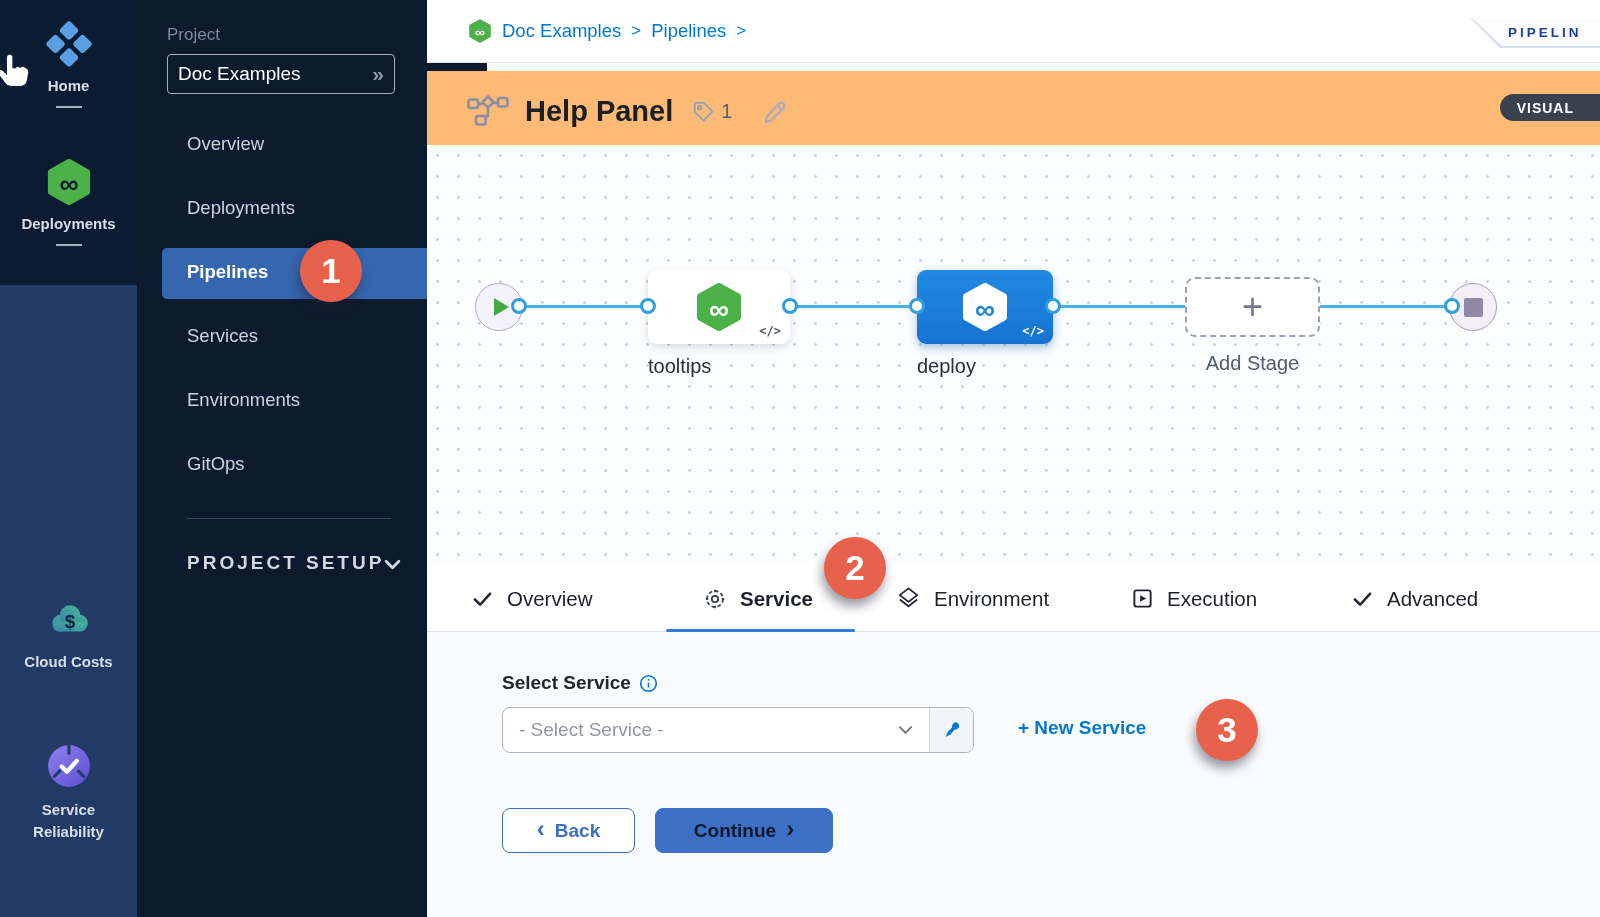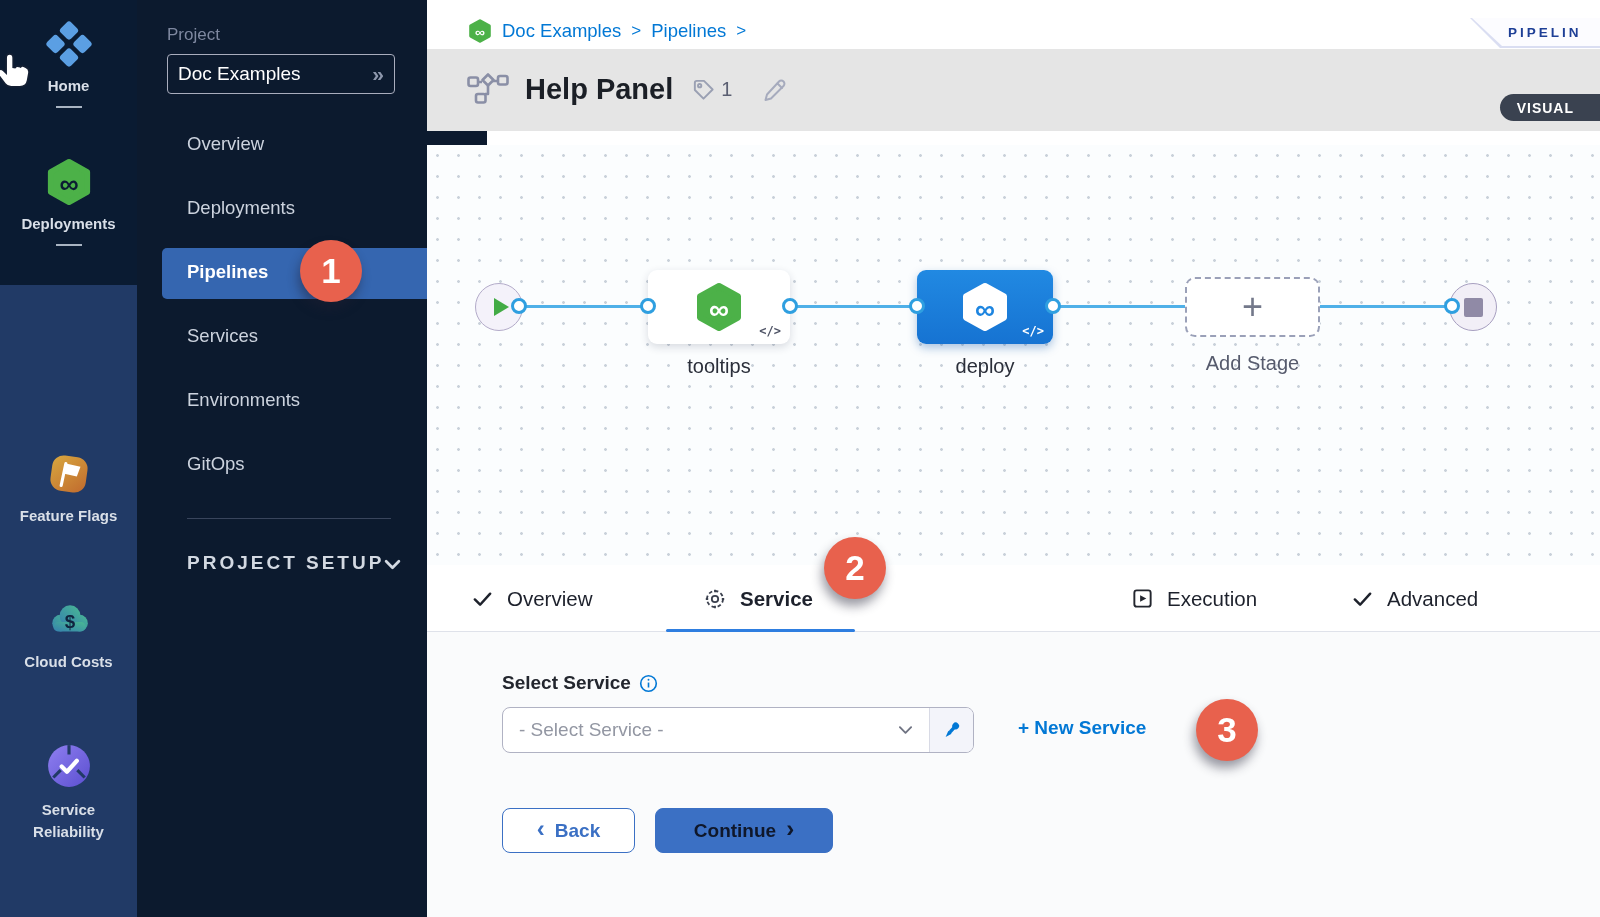--- a/index.html
+++ b/index.html
@@ -25,21 +25,21 @@
   .pn-active-row { position:absolute; left:25px; top:248px; width:265px; height:51px; background:#3566b0; border-radius:5px 0 0 5px; cursor:pointer; }
   .pn-active-row span { position:absolute; left:25px; top:13px; color:#ffffff; font-size:18.5px; font-weight:600; }
   .pn-divider { position:absolute; left:50px; top:518px; width:204px; height:1px; background:#39455c; }
   .pn-setup { position:absolute; left:50px; top:552px; color:#d3d9e2; font-size:19px; font-weight:700; letter-spacing:3px; cursor:pointer; display:flex; align-items:center; gap:0; }
   .pn-setup svg { margin-top:2px; }
   .crumb-row { position:absolute; left:427px; top:0; right:0; height:62px; background:#fff; display:flex; align-items:center; padding-left:41px; gap:10px; }
   .crumb-row .bc-link { color:#0278d5; font-size:18.5px; cursor:pointer; }
   .crumb-row .bc-sep { color:#0278d5; font-size:17px; }
   .crumb-divider { position:absolute; left:427px; top:62px; right:0; height:1px; background:#e5e7ed; }
 
-  .header-row { position:absolute; left:427px; top:49px; right:0; height:82px; background:#e5e5e5;padding-left:25px; }
+  .header-row { position:absolute; left:427px; top:71px; right:0; height:82px; background:#fdba74;padding-left:25px; }
   .title-wrap { position:absolute; left:40px; top:24px; display:flex; align-items:center; gap:16px; }
   .page-title { font-size:29px; font-weight:700; color:#1b1f26; }
   .tag-wrap { display:flex; align-items:center; gap:5px; color:#5b5f72; font-size:20px; margin-left:2px; cursor:pointer; }
   .edit-btn { margin-left:14px; cursor:pointer; display:flex; }
 
   .ribbon { position:absolute; top:18px; right:0; width:130px; height:30px; background:#dadef2;
             clip-path:polygon(0 0,100% 0,100% 100%,30px 100%); }
   .ribbon-inner { position:absolute; left:2px; right:0; top:0; bottom:2px; background:#fcfcff;
             clip-path:polygon(0 0,100% 0,100% 100%,30px 100%); display:flex; align-items:center; padding-left:36px;
             color:#1e3f96; font-size:13.5px; font-weight:700; letter-spacing:3px; white-space:nowrap; overflow:hidden; }
@@ -56,21 +56,21 @@
   .play-tri { width:0; height:0; border-left:15px solid #42ab45; border-top:9px solid transparent; border-bottom:9px solid transparent; margin-left:5px; }
   .end-node { position:absolute; left:1022px; top:138px; width:48px; height:48px; border-radius:50%; background:#f2eff7; border:1.6px solid #a79fc0;
               display:flex; align-items:center; justify-content:center; z-index:2; cursor:pointer; }
   .end-sq { width:19px; height:19px; background:#908aa6; border-radius:2px; }
   .stage-card { position:absolute; top:125px; width:142px; height:74px; border-radius:9px; z-index:2; display:flex; align-items:center; justify-content:center; cursor:pointer; }
   .stage-card.white { background:#fff; box-shadow:0 3px 9px rgba(30,40,70,.16); }
   .stage-card.blue { background:linear-gradient(180deg,#2189e2,#1673d2); box-shadow:0 4px 10px rgba(20,90,170,.35); }
   .code-glyph { position:absolute; right:9px; bottom:6px; font-size:12px; font-weight:700; font-family:"DejaVu Sans Mono", monospace; }
   .stage-card.white .code-glyph { color:#4e5365; }
   .stage-card.blue .code-glyph { color:#fff; }
-  .stage-label { position:absolute; top:210px; width:142px; text-align:center; font-size:20px; color:#2b2f3a; }
+  .stage-label { position:absolute; top:210px; width:142px; font-size:20px; color:#2b2f3a; }
   .add-stage { position:absolute; left:758px; top:132px; width:135px; height:60px; background:#fff; border:2.5px dashed #9aa0b8; border-radius:10px;
                display:flex; align-items:center; justify-content:center; z-index:2; cursor:pointer; color:#73788a; font-size:36px; font-weight:300; line-height:0; }
   .add-stage-label { position:absolute; left:758px; top:207px; width:135px; text-align:center; font-size:20px; color:#565b6d; }
 
   
   .tabbar { position:absolute; left:427px; top:565px; right:0; height:67px; background:#fff; border-bottom:1px solid #dfe2ea; }
   .tab { position:absolute; top:0; height:67px; display:flex; align-items:center; gap:13px; font-size:20.5px; color:#1d212c; cursor:pointer; white-space:nowrap; }
   .tab-underline { position:absolute; left:239px; bottom:-1px; width:189px; height:3px; background:#2e7ee0; border-radius:2px; }
 
   
@@ -122,36 +122,20 @@
       <svg width="48" height="48" viewBox="0 0 100 100">
         <polygon points="50,8 88,29 88,71 50,92 12,71 12,29" fill="#4cb148" stroke="#4cb148" stroke-width="12" stroke-linejoin="round"></polygon>
         <text x="50" y="54" text-anchor="middle" dominant-baseline="central" font-size="56" font-weight="bold" fill="#0b1c33">∞</text>
       </svg>
     </div>
     <div>Deployments</div>
     <div class="rail-underline"></div>
   </div>
 
 
-  <div class="rail-item" style="top:450px;">
-    <div class="ric">
-      <svg width="46" height="46" viewBox="0 0 44 44">
-        <defs>
-            <linearGradient id="gf" x1="0" y1="0" x2="1" y2="1">
-          <stop offset="0" stop-color="#d9a83f"></stop>
-              <stop offset="1" stop-color="#c06a2e"></stop>
-            </linearGradient>
-          </defs>
-        <rect x="5" y="5" width="34" height="34" rx="11" fill="url(#gf)" transform="rotate(8 22 22)"></rect>
-        <path d="M19 12 l14 3 -3.5 9.5 -13 -3 z" fill="#fff"></path>
-        <line x1="19" y1="12" x2="14.5" y2="33" stroke="#fff" stroke-width="3" stroke-linecap="round"></line>
-      </svg>
-    </div>
-    <div>Feature Flags</div>
-  </div>
 
   <div class="rail-item" style="top:596px;">
     <div class="ric">
       <svg width="46" height="46" viewBox="0 0 44 44">
         <defs>
             <linearGradient id="gc" x1="0" y1="1" x2="1" y2="0">
           <stop offset="0" stop-color="#3580ae"></stop>
               <stop offset="1" stop-color="#49b893"></stop>
             </linearGradient>
           </defs>
@@ -311,20 +295,27 @@
     <span>Overview</span>
   </div>
   <div class="tab" style="left:276px;">
     <svg width="24" height="24" viewBox="0 0 24 24" fill="none" stroke="#3a3f4d" stroke-width="1.8">
       <circle cx="12" cy="12" r="3.2"></circle>
       <circle cx="12" cy="12" r="8" stroke-dasharray="3.6 2.6"></circle>
       <path d="M12 2.8v2.4 M12 18.8v2.4 M2.8 12h2.4 M18.8 12h2.4"></path>
     </svg>
     <span style="font-weight:600;">Service</span>
   </div>
+  <div class="tab" style="left:469px;">
+    <svg width="25" height="25" viewBox="0 0 26 26" fill="none" stroke="#23262f" stroke-width="1.9" stroke-linejoin="round">
+      <path d="M13 2.5 l9 7 -9 7 -9 -7 z"></path>
+      <path d="M22 14 l-9 7 -9 -7"></path>
+    </svg>
+    <span>Environment</span>
+  </div>
   <div class="tab" style="left:924px;">
     <svg width="23" height="23" viewBox="0 0 24 24" fill="none" stroke="#1e222c" stroke-width="2.6" stroke-linecap="round" stroke-linejoin="round">
         <path d="M4 13 l5.5 5.5 L20 7"></path>
       </svg>
     <span>Advanced</span>
   </div>
   <div class="tab" style="left:704px;">
     <svg width="23" height="23" viewBox="0 0 24 24" fill="none" stroke="#23262f" stroke-width="2">
       <rect x="3.5" y="3.5" width="17" height="17" rx="2.5"></rect>
       <path d="M9.5 8.5 l6.5 3.5 -6.5 3.5 z" fill="#23262f" stroke="none"></path>

